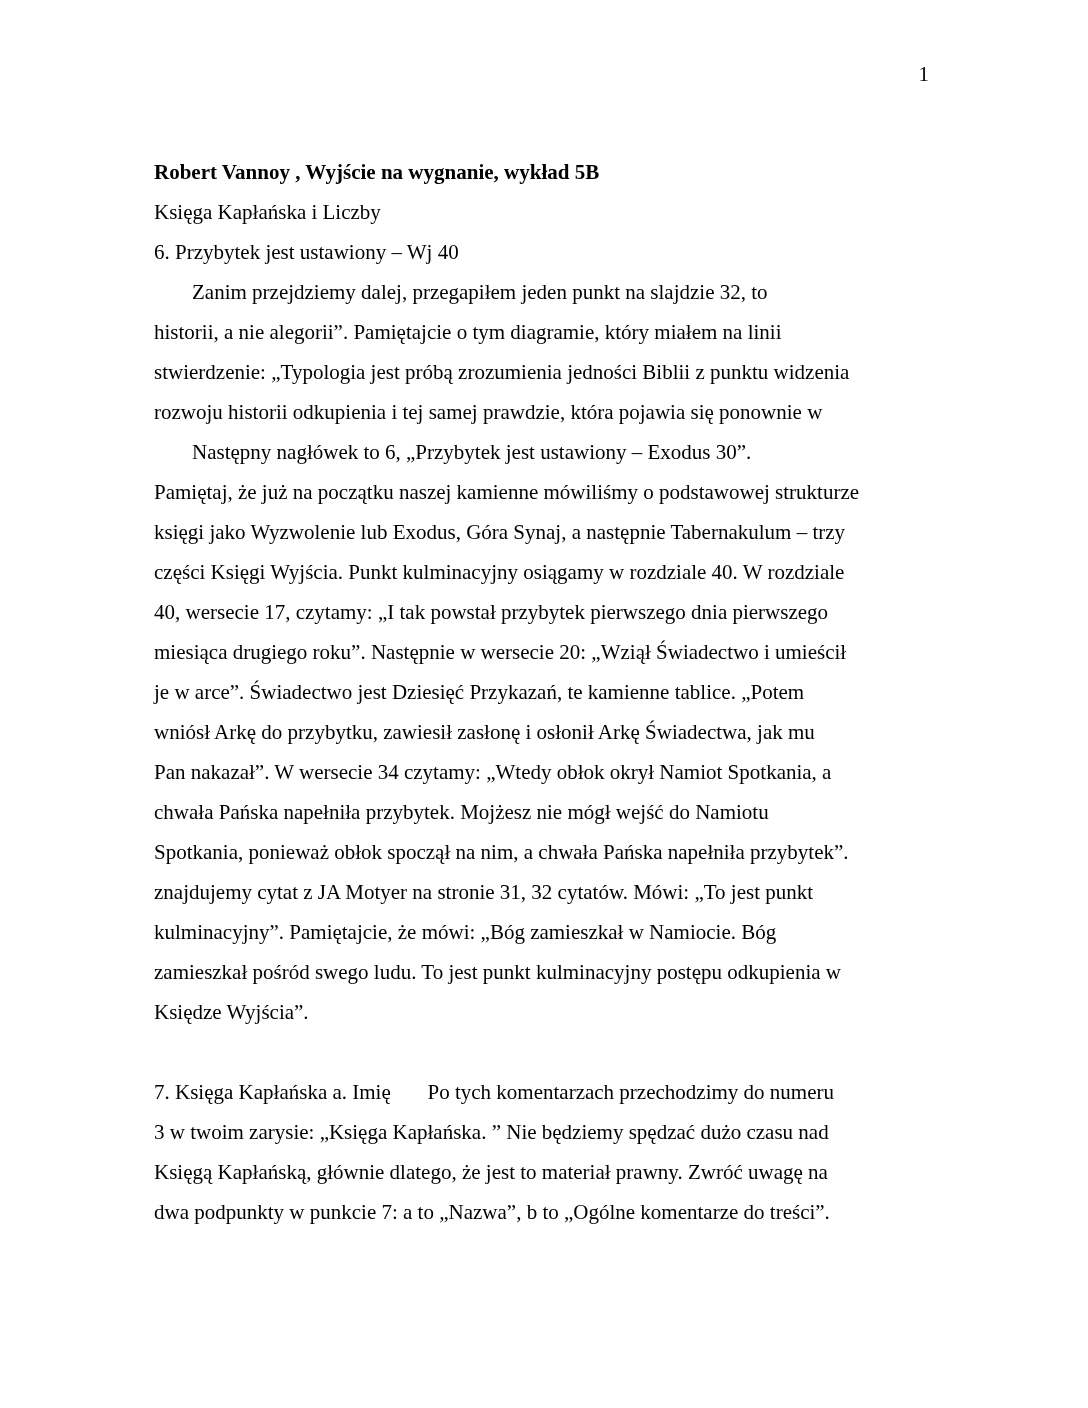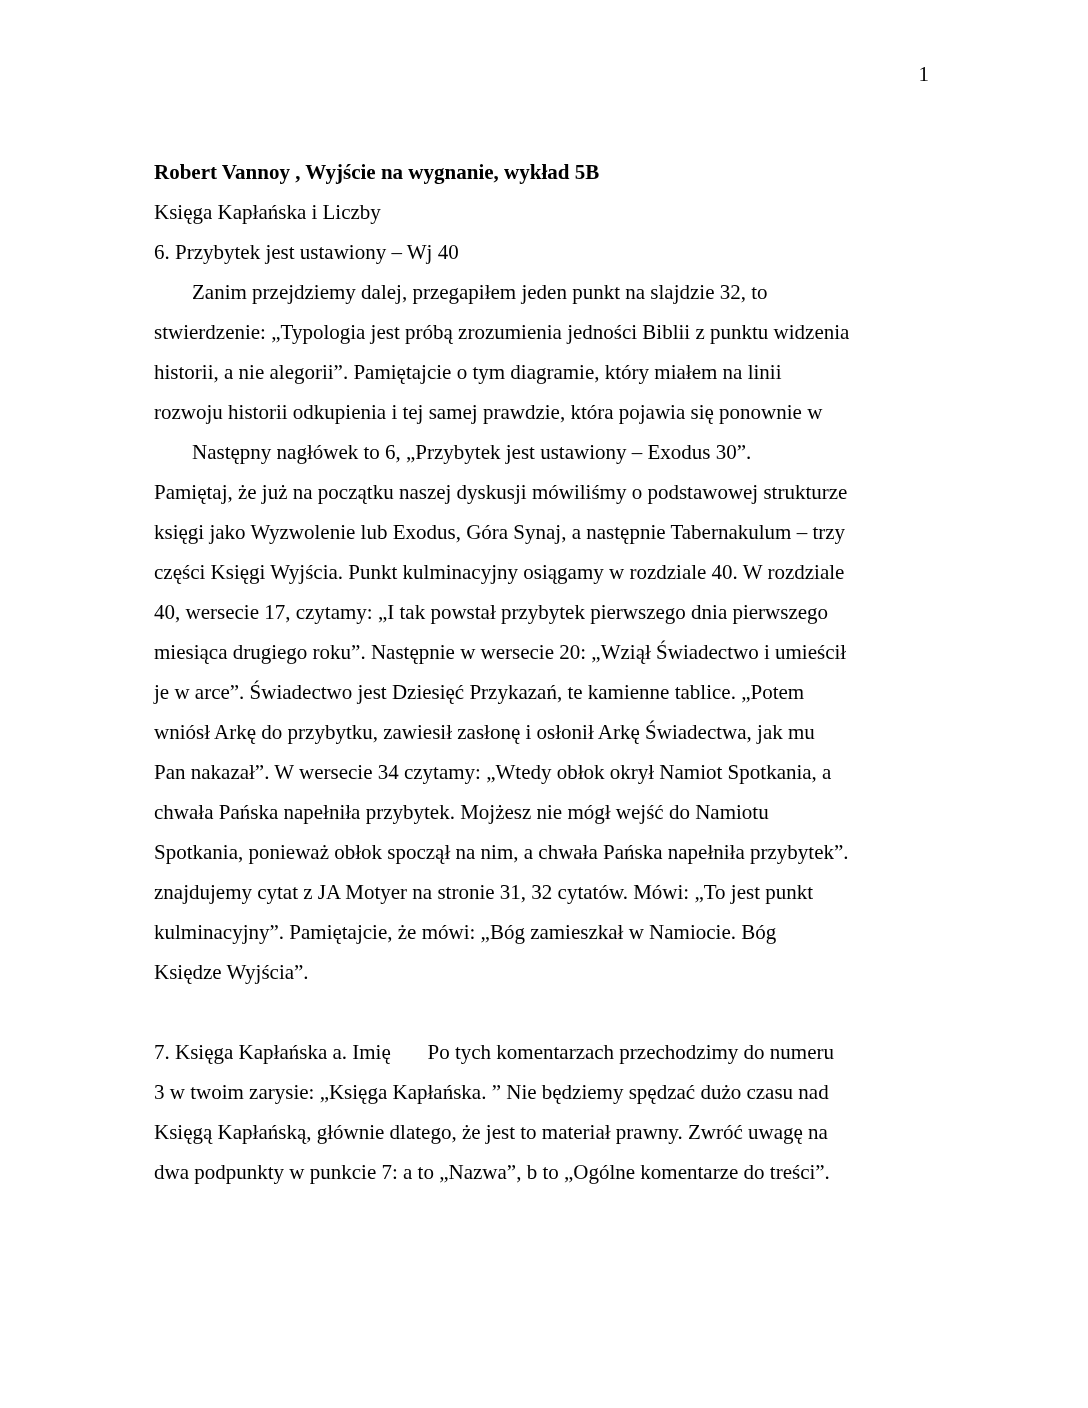--- a/index.html
+++ b/index.html
@@ -58,40 +58,41 @@
 <div class="page">
   <div class="page-number">1</div>
 
   <div class="content">
     <div class="line title-line">Robert Vannoy , Wyjście na wygnanie, wykład 5B</div>
     <div class="line">Księga Kapłańska i Liczby</div>
     <div class="line">6. Przybytek jest ustawiony – Wj 40</div>
     <div id="paragraphs">
         <div>
           <div class="line indent">Zanim przejdziemy dalej, przegapiłem jeden punkt na slajdzie 32, to</div>
+          <div class="line">historii, a nie alegorii”. Pamiętajcie o tym diagramie, który miałem na linii</div>
           <div class="line">stwierdzenie: „Typologia jest próbą zrozumienia jedności Biblii z punktu widzenia</div>
-          <div class="line">historii, a nie alegorii”. Pamiętajcie o tym diagramie, który miałem na linii</div>
           <div class="line">rozwoju historii odkupienia i tej samej prawdzie, która pojawia się ponownie w</div>
         </div>
         <div>
           <div class="line indent">Następny nagłówek to 6, „Przybytek jest ustawiony – Exodus 30”.</div>
-          <div class="line">Pamiętaj, że już na początku naszej dyskusji mówiliśmy o podstawowej strukturze</div>
+          <div class="line">Pamiętaj, że już na początku naszej kamienne mówiliśmy o podstawowej strukturze</div>
           <div class="line">księgi jako Wyzwolenie lub Exodus, Góra Synaj, a następnie Tabernakulum – trzy</div>
           <div class="line">części Księgi Wyjścia. Punkt kulminacyjny osiągamy w rozdziale 40. W rozdziale</div>
           <div class="line">40, wersecie 17, czytamy: „I tak powstał przybytek pierwszego dnia pierwszego</div>
           <div class="line">miesiąca drugiego roku”. Następnie w wersecie 20: „Wziął Świadectwo i umieścił</div>
           <div class="line">je w arce”. Świadectwo jest Dziesięć Przykazań, te kamienne tablice. „Potem</div>
           <div class="line">wniósł Arkę do przybytku, zawiesił zasłonę i osłonił Arkę Świadectwa, jak mu</div>
           <div class="line">Pan nakazał”. W wersecie 34 czytamy: „Wtedy obłok okrył Namiot Spotkania, a</div>
           <div class="line">chwała Pańska napełniła przybytek. Mojżesz nie mógł wejść do Namiotu</div>
           <div class="line">Spotkania, ponieważ obłok spoczął na nim, a chwała Pańska napełniła przybytek”.</div>
         </div>
         <div>
           <div class="line">znajdujemy cytat z JA Motyer na stronie 31, 32 cytatów. Mówi: „To jest punkt</div>
           <div class="line">kulminacyjny”. Pamiętajcie, że mówi: „Bóg zamieszkał w Namiocie. Bóg</div>
+          <div class="line">zamieszkał pośród swego ludu. To jest punkt kulminacyjny postępu odkupienia w</div>
           <div class="line">Księdze Wyjścia”.</div>
         </div>
         <div class="line"></div>
         <div>
           <div class="line">7. Księga Kapłańska a. Imię       Po tych komentarzach przechodzimy do numeru</div>
           <div class="line">3 w twoim zarysie: „Księga Kapłańska. ” Nie będziemy spędzać dużo czasu nad</div>
           <div class="line">Księgą Kapłańską, głównie dlatego, że jest to materiał prawny. Zwróć uwagę na</div>
           <div class="line">dwa podpunkty w punkcie 7: a to „Nazwa”, b to „Ogólne komentarze do treści”.</div>
         </div>
       </div>

